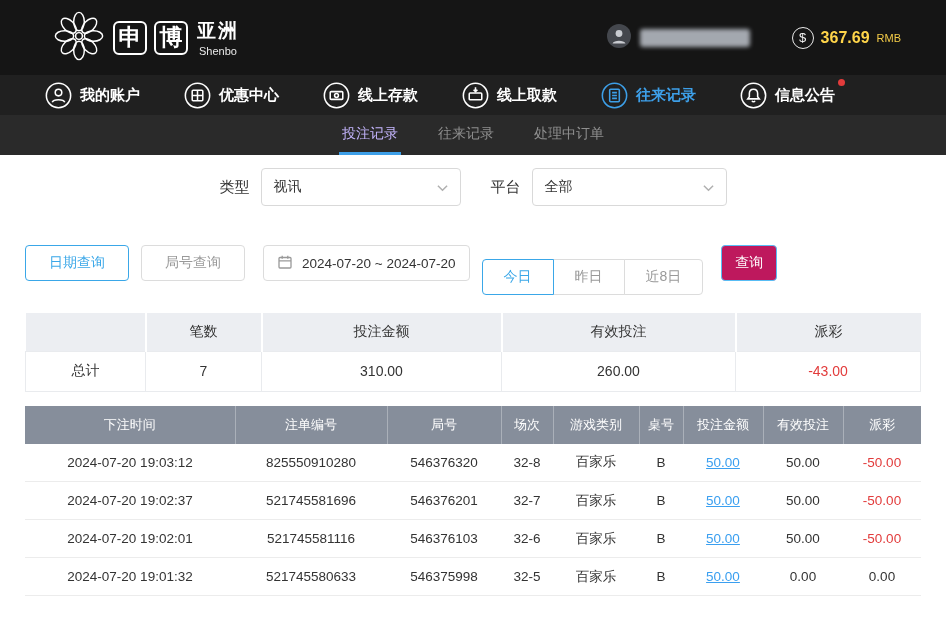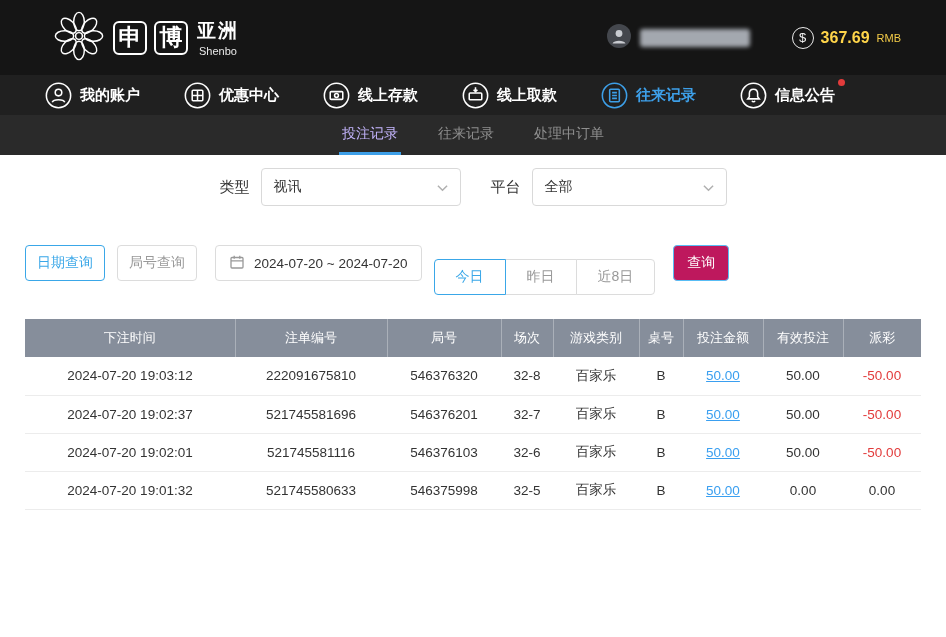--- a/index.html
+++ b/index.html
@@ -44,21 +44,21 @@
   .select { width:200px; height:38px; border:1px solid #d9d9d9; border-radius:4px; background:#fff; display:flex; align-items:center; justify-content:space-between; padding:0 12px; font-size:14px; color:#333; cursor:pointer; }
   .select.platform { width:195px; }
 
   
   .section-head { display:flex; justify-content:space-between; align-items:center; padding:6px 25px 2px; margin-top:6px; }
   .section-title { font-weight:bold; font-size:15px; color:#2b3a52; }
   .collapse-btn { cursor:pointer; padding:4px; display:flex; }
 
   
   .query-bar { display:flex; align-items:center; padding:13px 25px 10px; }
-  .btn { height:36px; border:1px solid #dcdcdc; border-radius:4px; background:#fff; color:#999; font-size:14px; padding:0 11px; display:flex; align-items:center; cursor:pointer; white-space:nowrap; }
+  .btn { height:36px; border:1px solid #dcdcdc; border-radius:4px; background:#fff; color:#999; font-size:14px; padding:0 23px; display:flex; align-items:center; cursor:pointer; white-space:nowrap; }
   .btn.outline-active { border-color:#3aa7e8; color:#3aa7e8; }
   .ml12 { margin-left:12px; }
   .ml18 { margin-left:18px; }
   .date-box { height:36px; border:1px solid #dcdcdc; border-radius:4px; display:flex; align-items:center; gap:9px; padding:0 13px; font-size:13.5px; color:#333; cursor:pointer; background:#fff; }
   .group { display:flex; }
   .group .btn { border-radius:0; margin-left:-1px; padding:0 21px; position:relative;margin-top:28px; }
   .group .btn:first-child { border-radius:4px 0 0 4px; margin-left:0; }
   .group .btn:last-child { border-radius:0 4px 4px 0; }
   .group .btn.active { border-color:#3aa7e8; color:#3aa7e8; z-index:1; }
   .search-btn { background:#be185d; border:1px solid #58bdf5; color:#fff; padding:0 13px; border-radius:4px; font-size:14px; }
@@ -236,20 +236,47 @@
     </div>
     <div class="group ml12">
       <div class="btn active">今日</div>
       <div class="btn">昨日</div>
       <div class="btn">近8日</div>
     </div>
     <div class="btn search-btn ml18">查询</div>
   </div>
 
   <div class="tables">
+    <table class="summary-table">
+      <colgroup>
+          <col style="width:120px">
+          <col style="width:116px">
+          <col style="width:240px">
+          <col style="width:234px">
+          <col>
+        </colgroup>
+      <thead>
+        <tr>
+          <th></th>
+          <th>笔数</th>
+          <th>投注金额</th>
+          <th>有效投注</th>
+          <th>派彩</th>
+        </tr>
+      </thead>
+      <tbody>
+        <tr>
+          <td>总计</td>
+          <td>7</td>
+          <td>310.00</td>
+          <td>260.00</td>
+          <td class="signed neg">-43.00</td>
+        </tr>
+      </tbody>
+    </table>
 
     <table class="detail-table">
       <colgroup>
         <col style="width:210px">
           <col style="width:152px">
           <col style="width:114px">
           <col style="width:52px">
         <col style="width:86px">
           <col style="width:44px">
           <col style="width:80px">
@@ -265,21 +292,21 @@
           <th>游戏类别</th>
           <th>桌号</th>
           <th>投注金额</th>
           <th>有效投注</th>
           <th>派彩</th>
         </tr>
       </thead>
       <tbody>
           <tr>
     <td>2024-07-20 19:03:12</td>
-    <td>222091675810</td>
+    <td>825550910280</td>
     <td>546376320</td>
     <td>32-8</td>
     <td>百家乐</td>
     <td>B</td>
     <td><a class="bet-link">50.00</a></td>
     <td>50.00</td>
     <td class="signed neg">-50.00</td>
   </tr>
           <tr>
     <td>2024-07-20 19:02:37</td>

